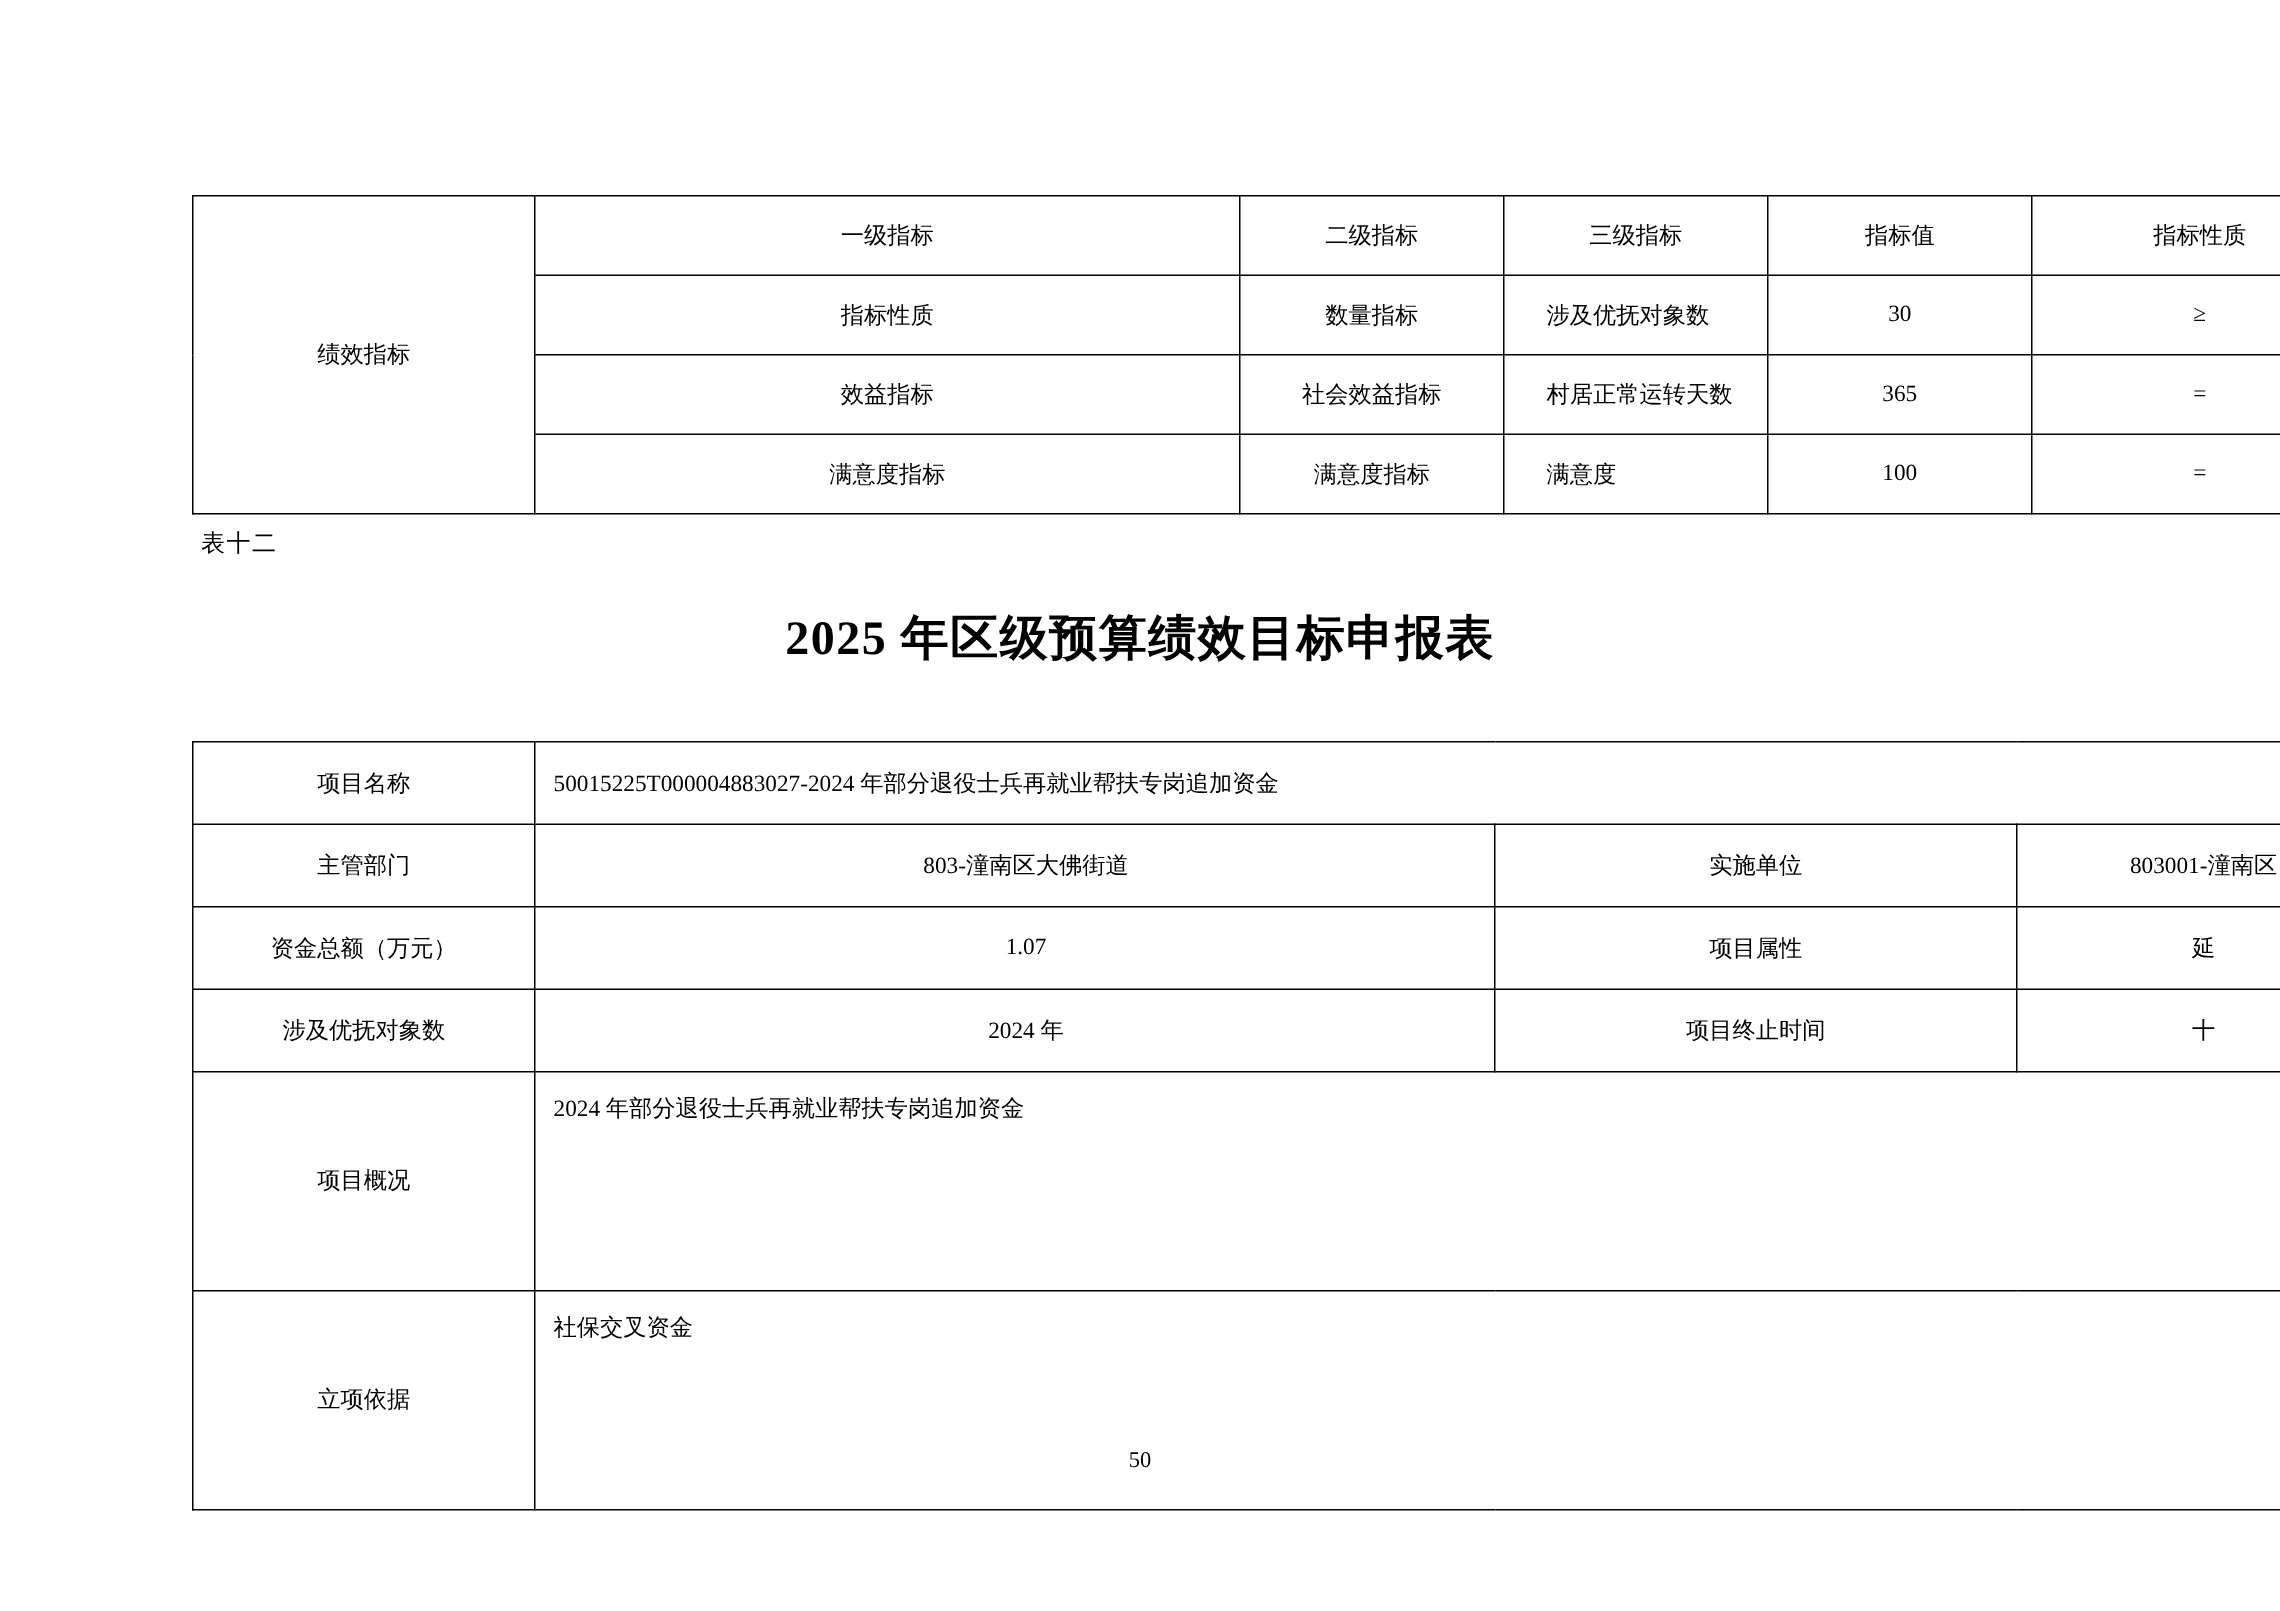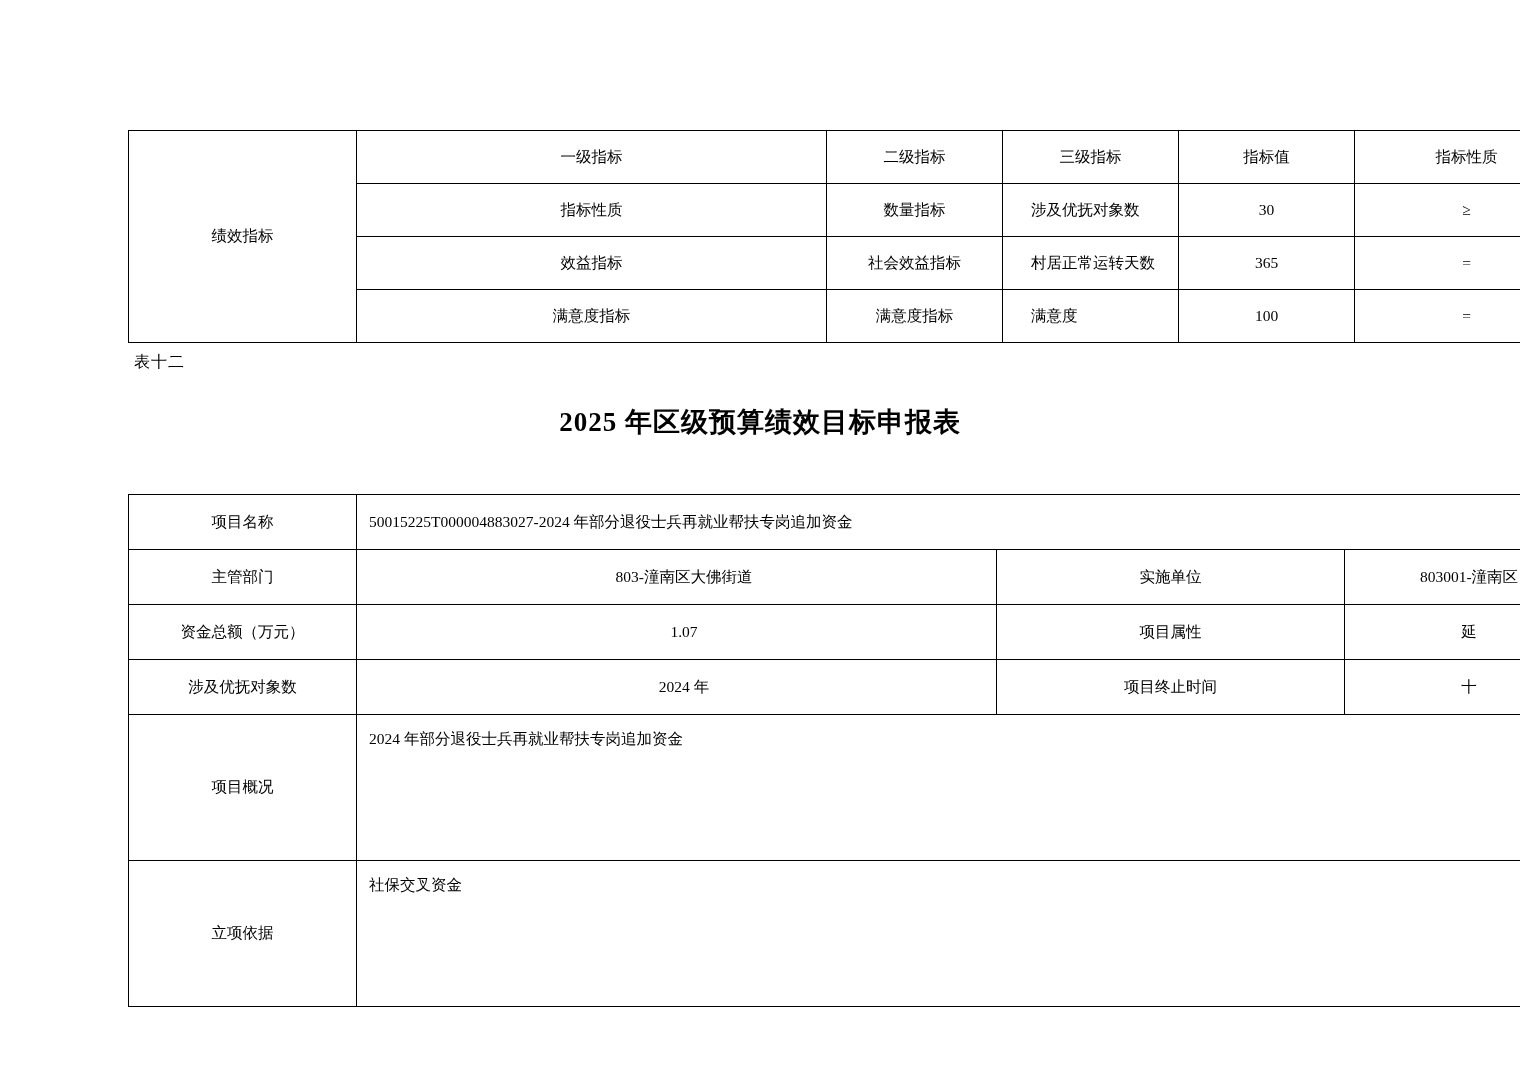--- a/index.html
+++ b/index.html
@@ -57,21 +57,21 @@
     letter-spacing: 1px;
   }
 
   
   .doc-title {
     position: absolute;
     top: 404px;
     left: 0;
     width: 1520px;
     text-align: center;
-    font-size: 27px;
+    font-size: 32px;
     font-weight: bold;
     letter-spacing: 1px;
   }
 
   
   .form-table {
     position: absolute;
     left: 128px;
     top: 494px;
     width: 1450px;
@@ -202,14 +202,15 @@
         <td class="tall-label">项目概况</td>
         <td class="tall val-left" colspan="3">2024 年部分退役士兵再就业帮扶专岗追加资金</td>
       </tr>
       <tr>
         <td class="tall-label">立项依据</td>
         <td class="tall val-left" colspan="3">社保交叉资金</td>
       </tr>
     </tbody>
   </table>
 
+  <div class="page-number">50</div>
 
 </div>
 
 </body></html>

